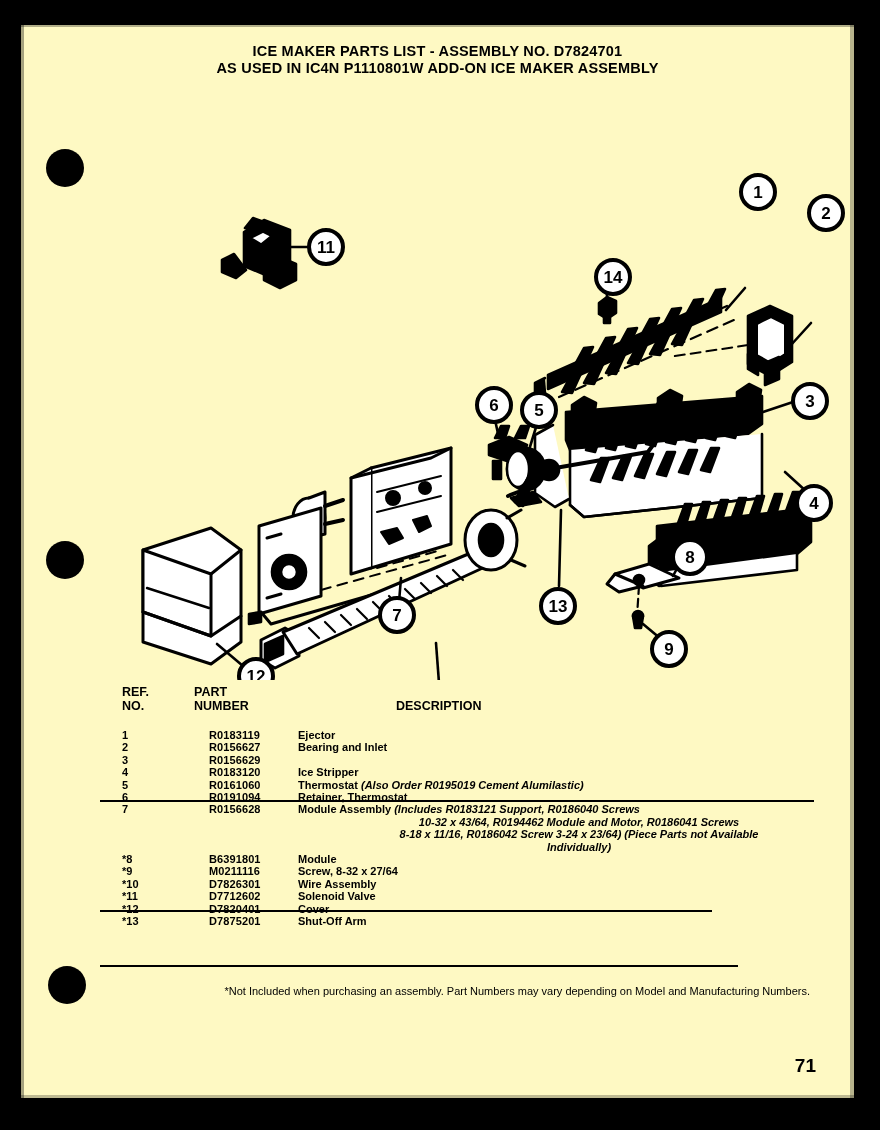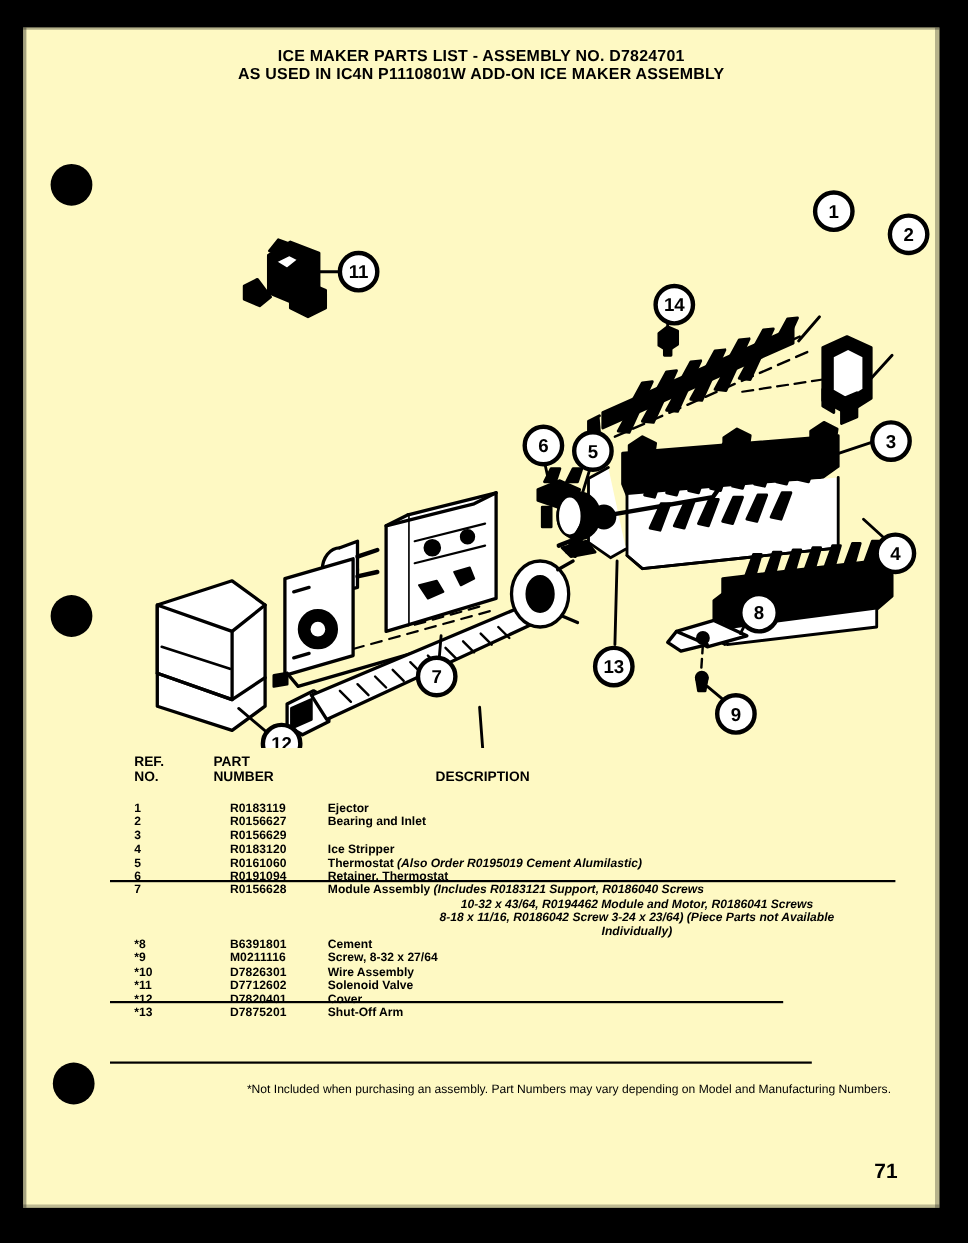--- a/index.html
+++ b/index.html
@@ -491,21 +491,21 @@
           <div class="col-desc"><span>Retainer, Thermostat</span></div>
         </div>
         <div class="part-row">
           <div class="col-ref">7</div>
           <div class="col-num">R0156628</div>
           <div class="col-desc"><span>Module Assembly  </span><span class="ital">(Includes R0183121 Support, R0186040 Screws</span><span class="cont ital">10-32 x 43/64, R0194462 Module and Motor, R0186041 Screws</span><span class="cont ital">8-18 x 11/16, R0186042 Screw 3-24 x 23/64)  (Piece Parts not Available</span><span class="cont ital">Individually)</span></div>
         </div>
         <div class="part-row">
           <div class="col-ref">*8</div>
           <div class="col-num">B6391801</div>
-          <div class="col-desc"><span>Cement</span></div>
+          <div class="col-desc"><span>Module</span></div>
         </div>
         <div class="part-row">
           <div class="col-ref">*9</div>
           <div class="col-num">M0211116</div>
           <div class="col-desc"><span>Screw, 8-32 x 27/64</span></div>
         </div>
         <div class="part-row">
           <div class="col-ref">*10</div>
           <div class="col-num">D7826301</div>
           <div class="col-desc"><span>Wire Assembly</span></div>

